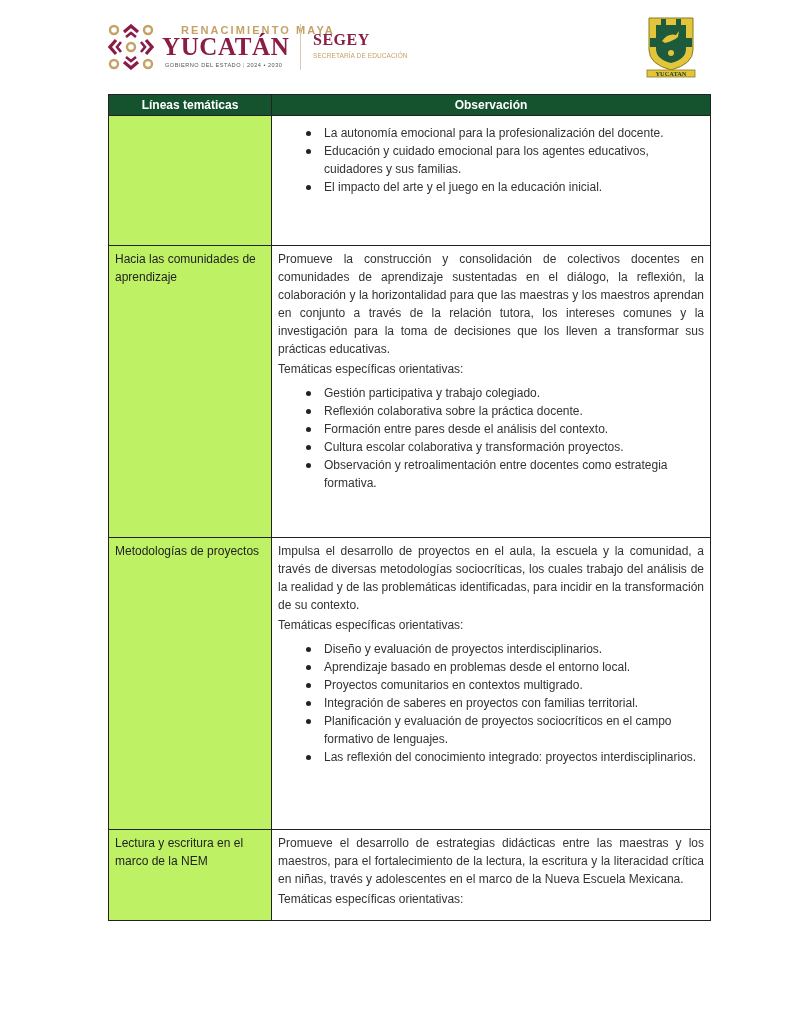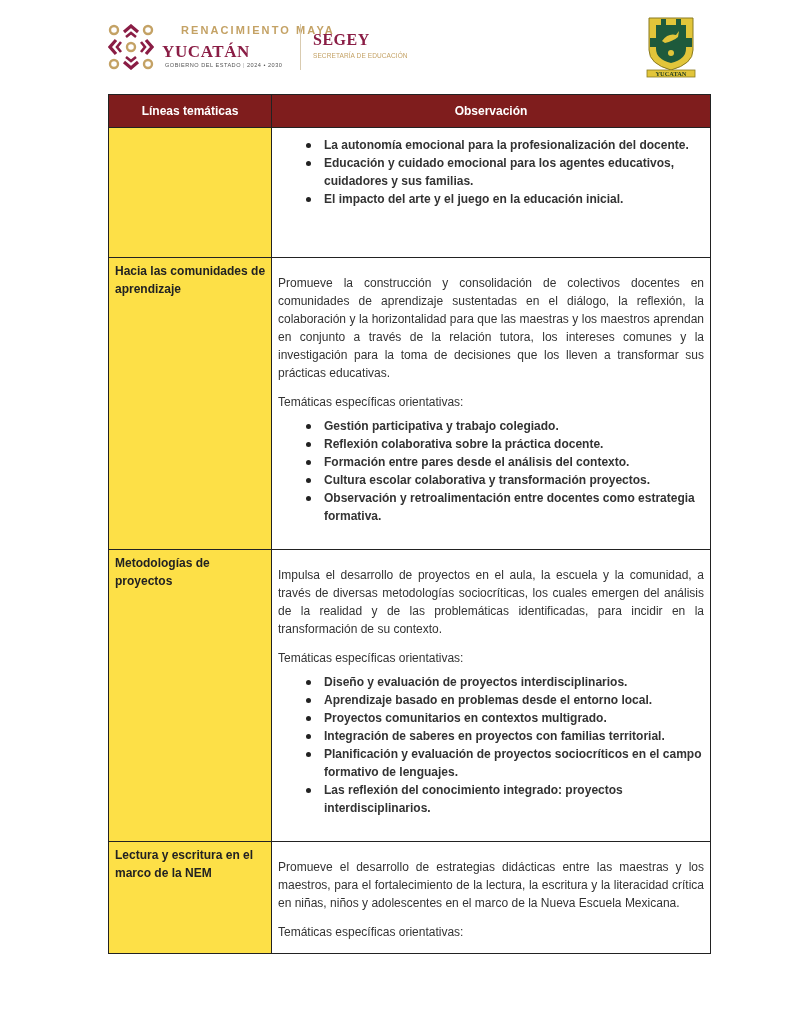--- a/index.html
+++ b/index.html
@@ -3,42 +3,42 @@
   <meta charset="utf-8">
   <style>
     * { box-sizing: border-box; margin: 0; padding: 0; }
     html, body { width: 794px; height: 1024px; background: #ffffff; overflow: hidden; }
     body { font-family: "Liberation Sans", "DejaVu Sans", sans-serif; color: #222; position: relative; }
 
     .header { position: absolute; left: 0; top: 0; width: 794px; height: 90px; }
     .logo-mark { position: absolute; left: 108px; top: 24px; width: 46px; height: 46px; }
     .yuc-block { position: absolute; left: 162px; top: 24px; width: 130px; height: 50px; }
     .yuc-tag { position: absolute; left: 19px; top: 0; font-size: 11px; letter-spacing: 2.1px; color: #c4a265; font-weight: bold; white-space: nowrap; }
-    .yuc-name { position: absolute; left: 0; top: 9px; font-family: "Liberation Serif", "DejaVu Serif", serif; font-weight: bold; font-size: 17px; color: #8a1d45; letter-spacing: 0.6px; white-space: nowrap; margin-top: 9px; }
+    .yuc-name { position: absolute; left: 0; top: 9px; font-family: "Liberation Serif", "DejaVu Serif", serif; font-weight: bold; font-size: 25px; color: #8a1d45; letter-spacing: 0.6px; white-space: nowrap; }
     .yuc-sub { position: absolute; left: 3px; top: 38px; font-size: 5.6px; color: #555; letter-spacing: 0.5px; white-space: nowrap; }
     .yuc-sep { color: #aaa; margin: 0 2px; }
     .hdr-divider { position: absolute; left: 300px; top: 24px; width: 1px; height: 46px; background: #d9cbb0; }
     .segey-block { position: absolute; left: 313px; top: 30px; }
     .segey-name { font-family: "Liberation Serif", "DejaVu Serif", serif; font-weight: bold; font-size: 16px; color: #8a1d45; letter-spacing: 0.5px; line-height: 20px; }
     .segey-sub { font-size: 6.5px; color: #c4a265; margin-top: 2px; letter-spacing: 0.1px; white-space: nowrap; }
     .shield { position: absolute; left: 646px; top: 16px; width: 50px; height: 62px; }
 
     .table-wrap { position: absolute; left: 108px; top: 94px; width: 602px; }
     table { width: 602px; border-collapse: collapse; table-layout: fixed; }
     col.c1 { width: 163px; }
     col.c2 { width: 439px; }
-    th { background: #7f1d1d; color: #ffffff; font-weight: bold; font-size: 12px; height: 33px; border: 1.5px solid #222; text-align: center; vertical-align: middle; }
+    th { background: #14532d; color: #ffffff; font-weight: bold; font-size: 12px; height: 21px; border: 1.5px solid #222; text-align: center; vertical-align: middle; }
     td { border: 1.5px solid #222; vertical-align: top; font-size: 12px; line-height: 18px; color: #333; }
-    td.theme { background: #fde047; font-weight: bold; padding: 4px 4px 8px 6px; color: #222; }
+    td.theme { background: #bef264; font-weight: normal; padding: 4px 4px 8px 6px; color: #222; }
     td.desc { background: #ffffff; padding: 4px 6px 12px 6px; }
-    .desc p.para { text-align: justify; margin-top: 12px; }
-    .desc p.sub { margin-top: 11px; }
+    .desc p.para { text-align: justify; }
+    .desc p.sub { margin-top: 2px; }
     .desc ul { list-style: none; margin-top: 6px; padding-left: 28px; }
     .desc ul.first { margin-top: 4px; }
-    .desc li { position: relative; padding-left: 18px; font-weight: bold; }
+    .desc li { position: relative; padding-left: 18px; }
     .desc li::before { content: ""; position: absolute; left: 0; top: 7px; width: 5px; height: 5px; border-radius: 50%; background: #222; }
 
     .r0 td { height: 130px; }
     .r1 td { height: 292px; }
     .r2 td { height: 292px; }
   </style>
 </head>
 <body>
 
 <div class="header">
@@ -114,34 +114,34 @@
             <li>Reflexión colaborativa sobre la práctica docente.</li>
             <li>Formación entre pares desde el análisis del contexto.</li>
             <li>Cultura escolar colaborativa y transformación proyectos.</li>
             <li>Observación y retroalimentación entre docentes como estrategia formativa.</li>
           </ul>
         </td>
       </tr>
       <tr class="r2">
         <td class="theme">Metodologías de proyectos</td>
         <td class="desc">
-          <p class="para">Impulsa el desarrollo de proyectos en el aula, la escuela y la comunidad, a través de diversas metodologías sociocríticas, los cuales emergen del análisis de la realidad y de las problemáticas identificadas, para incidir en la transformación de su contexto.</p>
+          <p class="para">Impulsa el desarrollo de proyectos en el aula, la escuela y la comunidad, a través de diversas metodologías sociocríticas, los cuales trabajo del análisis de la realidad y de las problemáticas identificadas, para incidir en la transformación de su contexto.</p>
           <p class="sub">Temáticas específicas orientativas:</p>
           <ul>
             <li>Diseño y evaluación de proyectos interdisciplinarios.</li>
             <li>Aprendizaje basado en problemas desde el entorno local.</li>
             <li>Proyectos comunitarios en contextos multigrado.</li>
             <li>Integración de saberes en proyectos con familias territorial.</li>
             <li>Planificación y evaluación de proyectos sociocríticos en el campo formativo de lenguajes.</li>
             <li>Las reflexión del conocimiento integrado: proyectos interdisciplinarios.</li>
           </ul>
         </td>
       </tr>
       <tr class="r3">
         <td class="theme">Lectura y escritura en el marco de la NEM</td>
         <td class="desc">
-          <p class="para">Promueve el desarrollo de estrategias didácticas entre las maestras y los maestros, para el fortalecimiento de la lectura, la escritura y la literacidad crítica en niñas, niños y adolescentes en el marco de la Nueva Escuela Mexicana.</p>
+          <p class="para">Promueve el desarrollo de estrategias didácticas entre las maestras y los maestros, para el fortalecimiento de la lectura, la escritura y la literacidad crítica en niñas, través y adolescentes en el marco de la Nueva Escuela Mexicana.</p>
           <p class="sub">Temáticas específicas orientativas:</p>
         </td>
       </tr>
     </tbody>
   </table>
 </div>
 
 </body></html>

